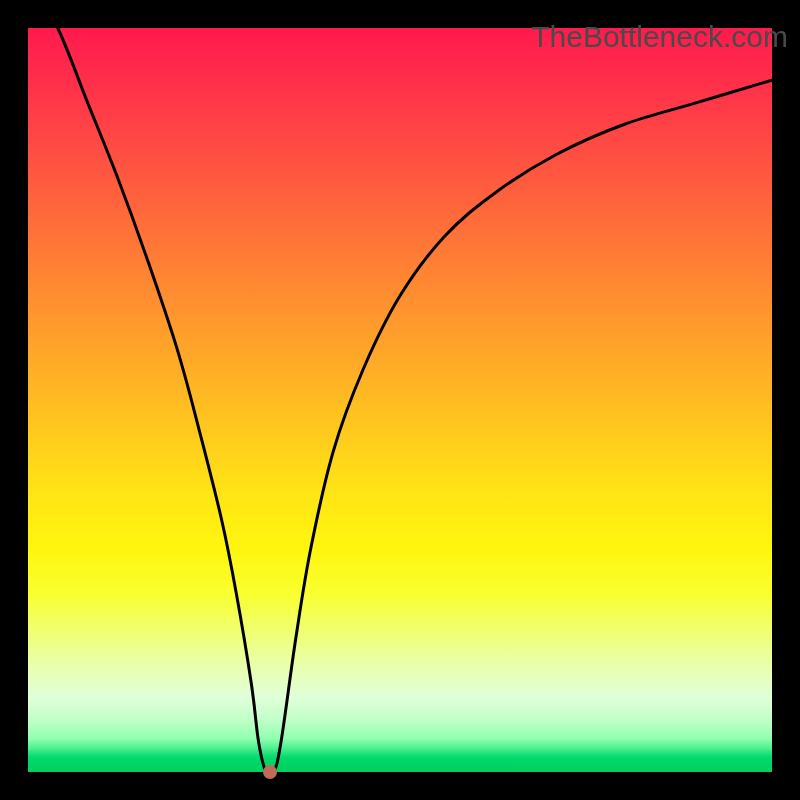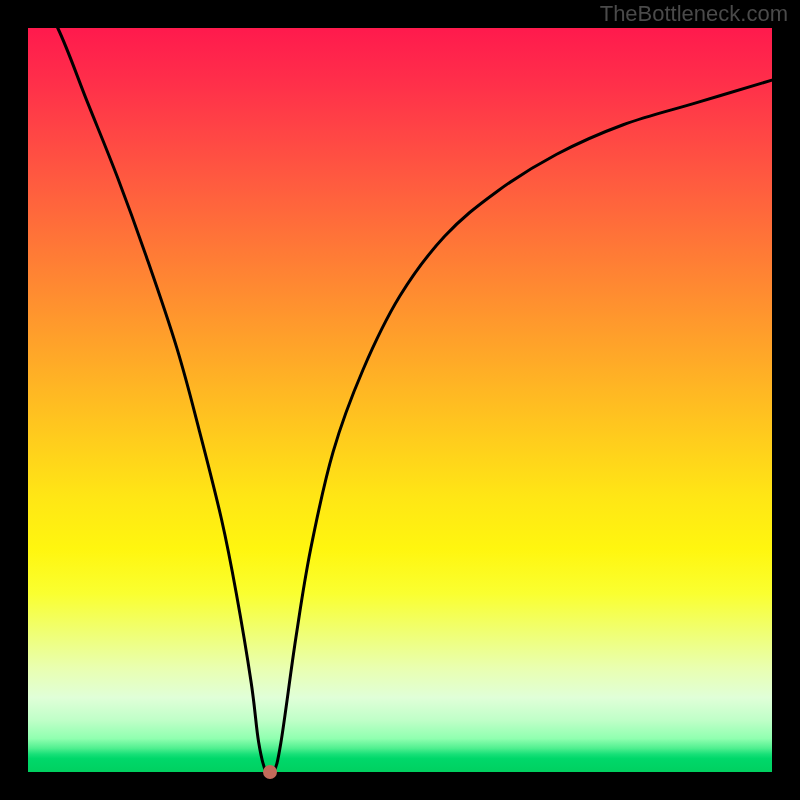--- a/index.html
+++ b/index.html
@@ -6,24 +6,24 @@
   body {
     width: 800px;
     height: 800px;
     background: #000;
     position: relative;
     font-family: Arial, Helvetica, sans-serif;
     overflow: hidden;
   }
   .watermark {
     position: absolute;
-    top: 1px;
+    top: 20px;
     right: 12px;
     color: #4a4a4a;
-    font-size: 22px;
+    font-size: 30px;
     font-weight: 500;
     z-index: 10;
   }
   .plot-area {
     position: absolute;
     left: 28px;
     top: 28px;
     width: 744px;
     height: 744px;
     background: linear-gradient(to bottom,

